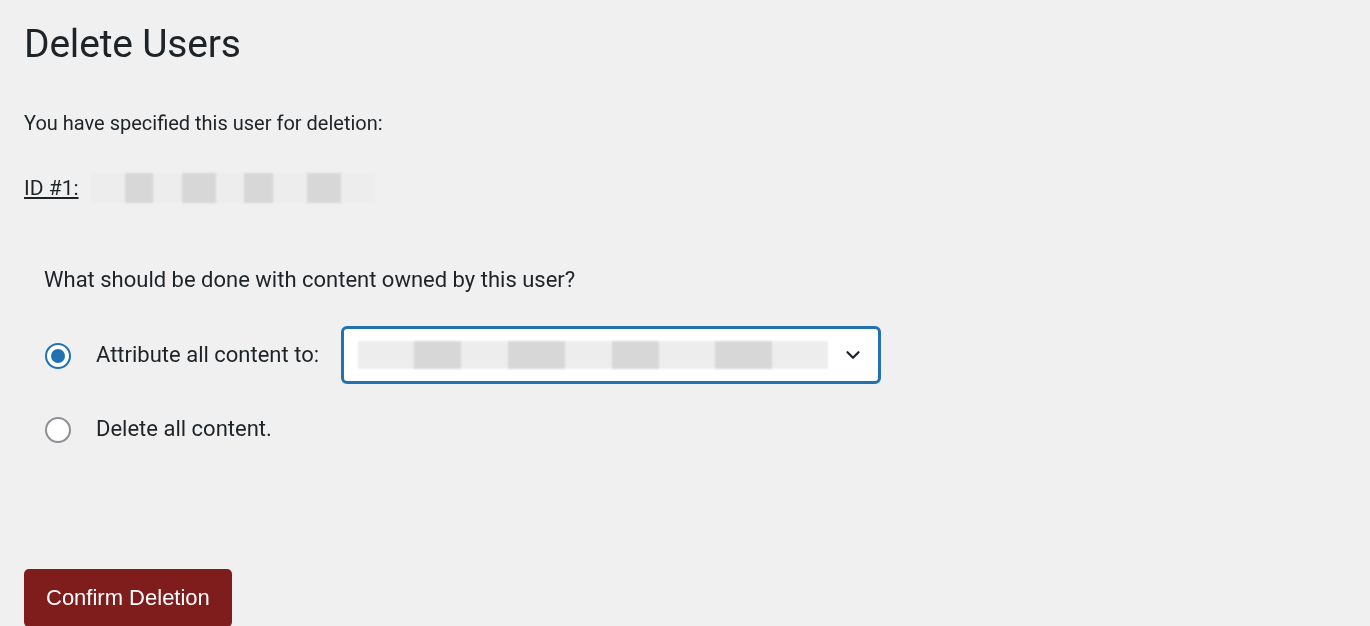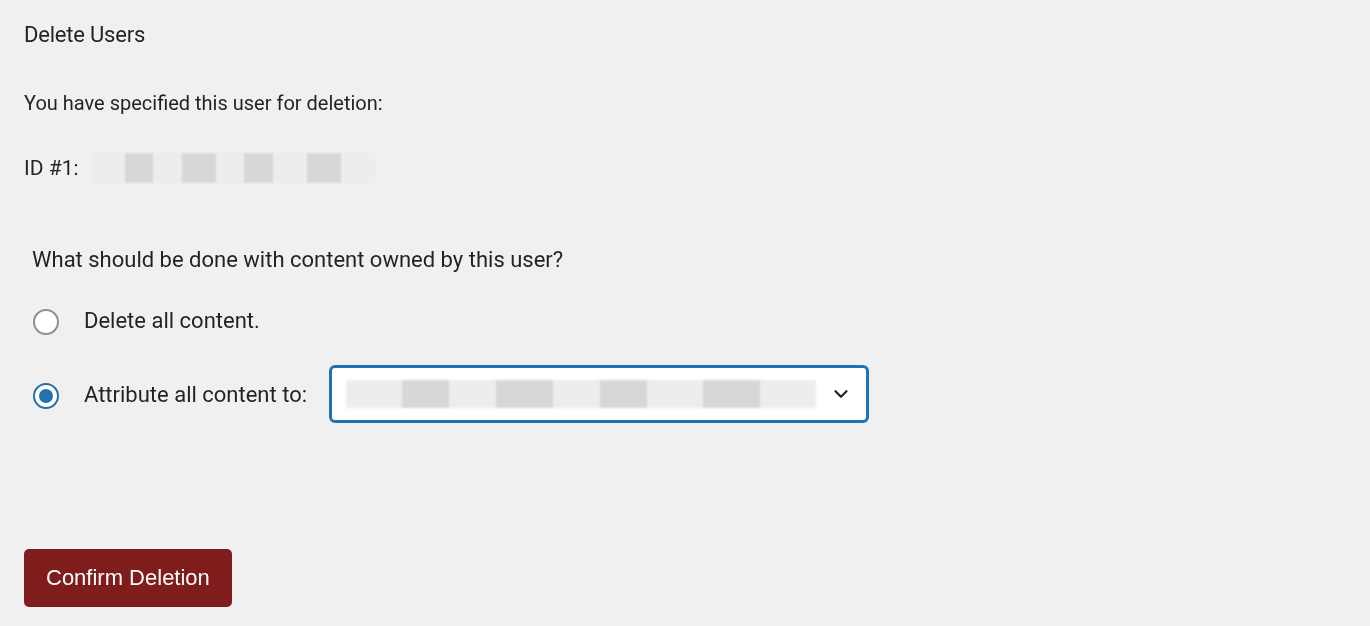--- a/index.html
+++ b/index.html
@@ -9,58 +9,59 @@
     height: 626px;
     background: #f0f0f1;
     font-family: -apple-system, BlinkMacSystemFont, "Segoe UI", Roboto, Oxygen-Sans, Ubuntu, Cantarell, "Helvetica Neue", sans-serif;
     color: #1d2327;
     -webkit-font-smoothing: antialiased;
   }
   .wrap {
     padding: 22px 24px 24px 24px;
   }
   h1.title {
-    font-size: 22px;
+    font-size: 39px;
     font-weight: 400;
     margin: 0 0 44px 0;
     line-height: 1.15;
     letter-spacing: -0.2px;
     color: #1d2327;
   }
   .intro {
     font-size: 20px;
     margin: 0 0 38px 0;
     color: #1d2327;
   }
   .user-line {
     font-size: 21px;
     margin: 0 0 64px 0;
     display: flex;
     align-items: center;
     gap: 12px;
+    text-decoration: underline;
   }
   .redact {
     display: inline-block;
     height: 30px;
     background: #dcdcdc;
     filter: blur(1px);
     border-radius: 1px;
     background-image: linear-gradient(90deg,#ededed 0 12%, #d7d7d7 12% 22%, #ededed 22% 32%, #d7d7d7 32% 44%, #ededed 44% 54%, #d7d7d7 54% 64%, #ededed 64% 76%, #d7d7d7 76% 88%, #ededed 88% 100%);
   }
   .redact.small { width: 284px; height: 30px; }
   legend.q {
     display: block;
     font-size: 22px;
     margin: 0 0 34px 4px;
     padding: 0;
     color: #1d2327;
   }
   fieldset {
     border: 0;
-    margin: 4px;
+    margin: 16px;
     padding: 0;
   }
   .option-row {
     display: flex;
     align-items: center;
     gap: 22px;
     font-size: 22px;
     margin: 0 0 30px 0;
     color: #1d2327;
   }
@@ -144,35 +145,35 @@
 
   <div class="user-line">
     <span>ID #1:</span>
     <span class="redact small" aria-hidden="true"></span>
   </div>
 
   <fieldset>
     <legend class="q">What should be done with content owned by this user?</legend>
 
     <div class="option-row">
-      <input type="radio" class="radio" name="content_action" id="opt-delete" style="">
-      <label for="opt-delete">Delete all content.</label>
-    </div>
-
-    <div class="option-row">
       <input type="radio" class="radio" name="content_action" id="opt-attr" checked="" style="">
       <label for="opt-attr">Attribute all content to:</label>
 
       <div class="select-wrap" role="combobox" tabindex="0">
         <span class="redact" aria-hidden="true"></span>
         <span class="chevron">
           <svg width="22" height="22" viewBox="0 0 24 24" fill="none" stroke="#1d2327" stroke-width="2.4" stroke-linecap="round" stroke-linejoin="round">
               <polyline points="6 9 12 15 18 9"></polyline>
             </svg>
         </span>
       </div>
     </div>
+
+    <div class="option-row">
+      <input type="radio" class="radio" name="content_action" id="opt-delete" style="">
+      <label for="opt-delete">Delete all content.</label>
+    </div>
   </fieldset>
 
   <div class="actions">
     <button class="primary">Confirm Deletion</button>
   </div>
 </div>
 
 </body></html>

